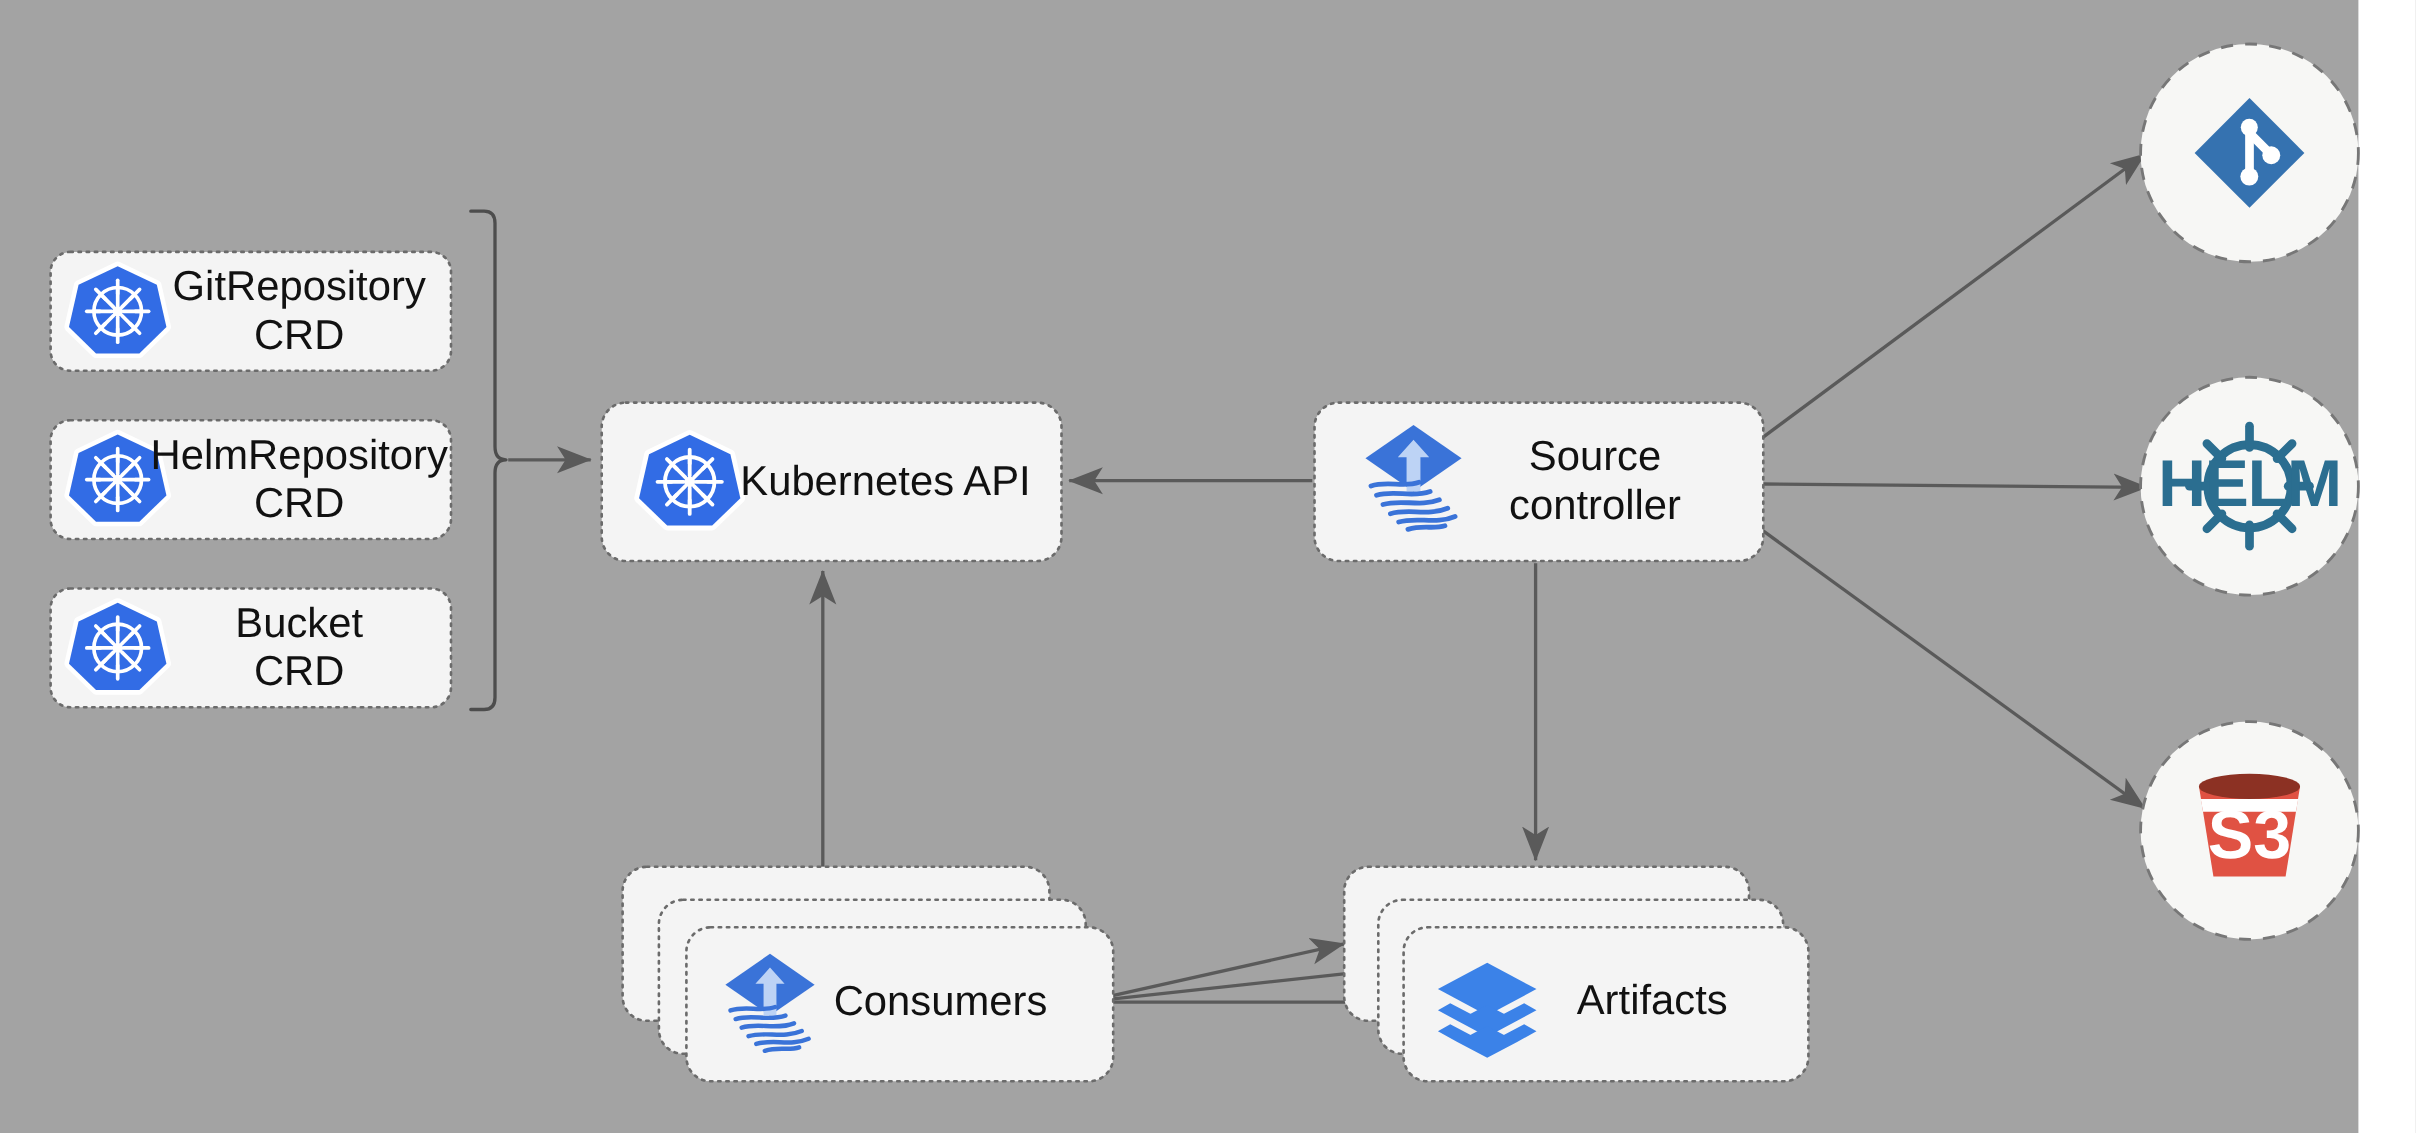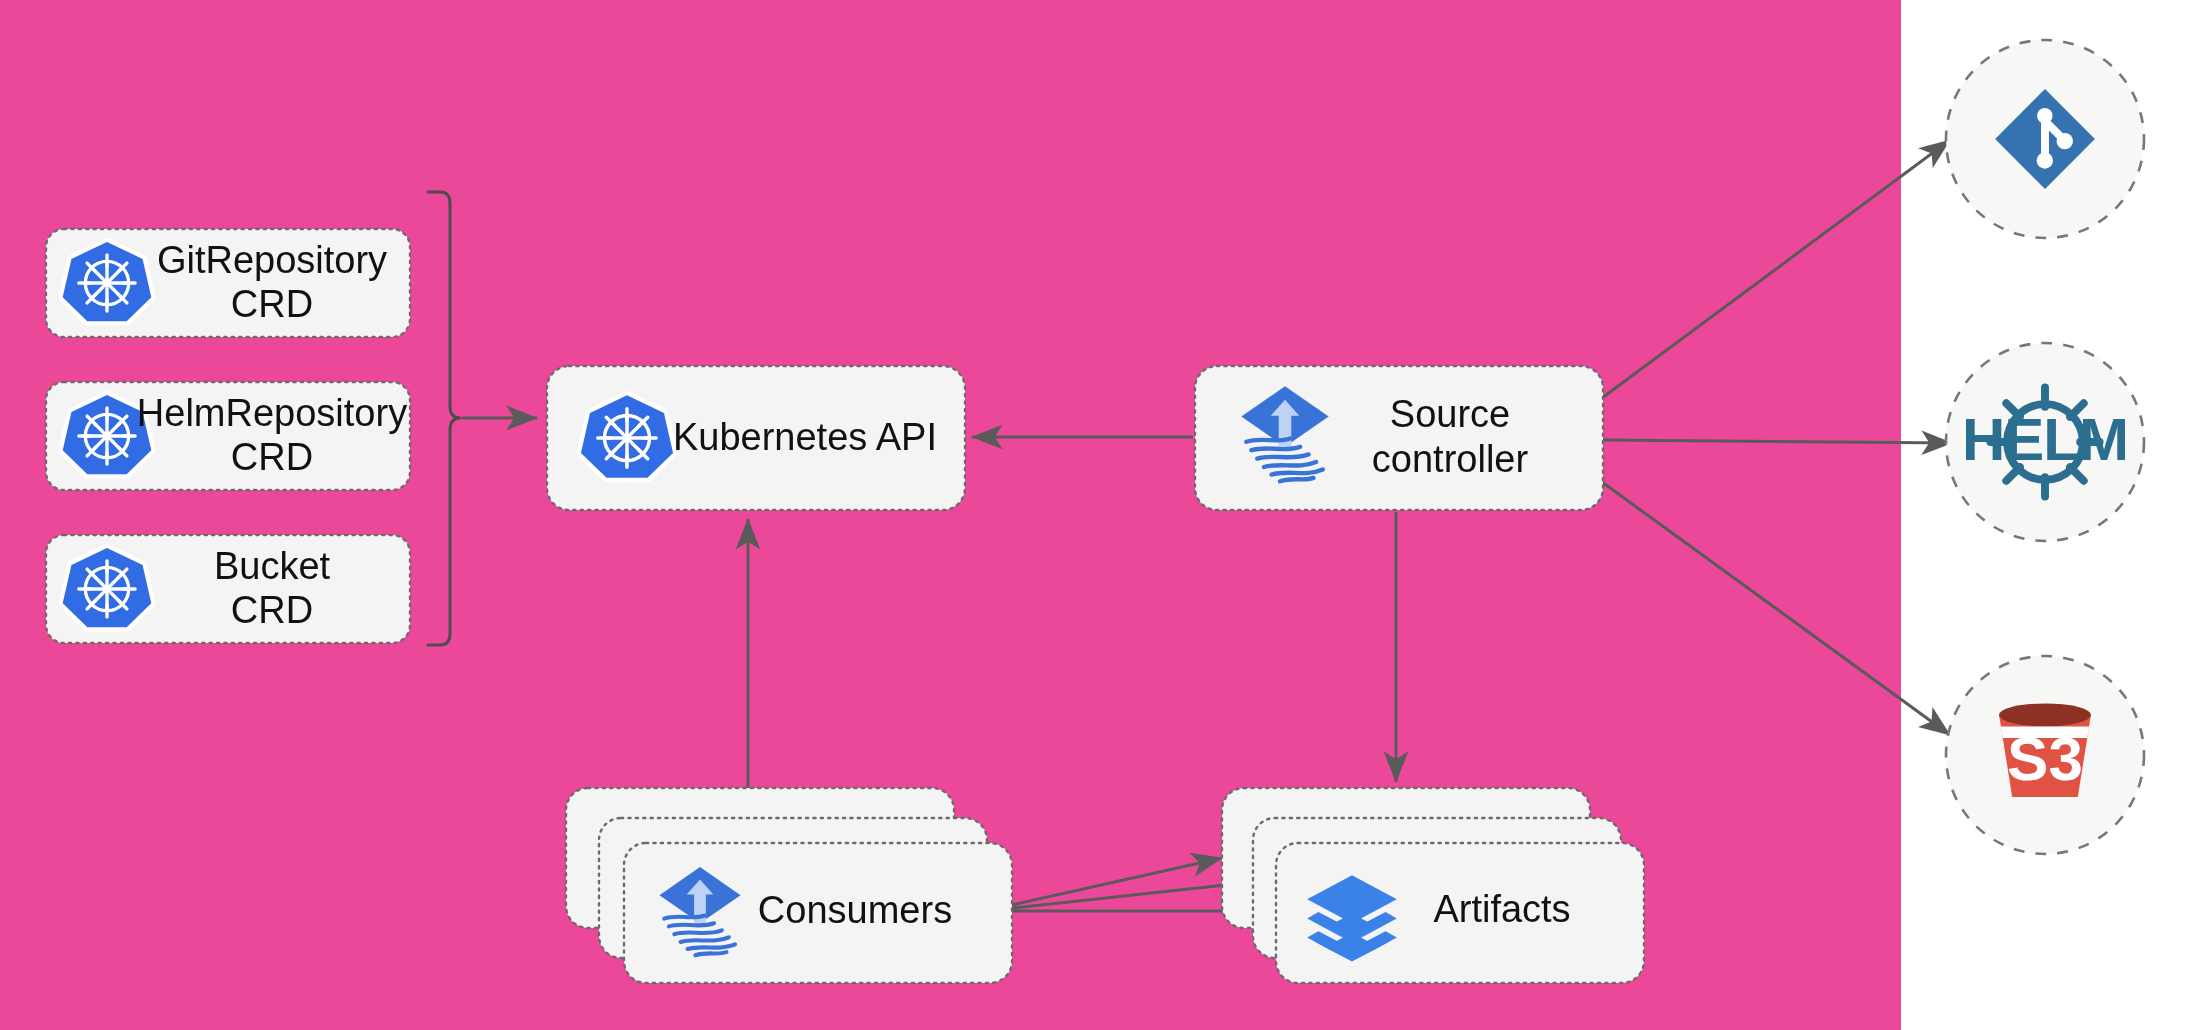--- a/index.html
+++ b/index.html
@@ -10,23 +10,23 @@
   }
   body {
     width: 2196px;
     height: 1030px;
     overflow: hidden;
     font-family: "Liberation Sans", sans-serif;
     -webkit-font-smoothing: antialiased;
   }
   #diagram-root {
     position: relative;
-    width: 1901px;
+    width: 2144px;
     height: 1030px;
-    background: #ec4899;
+    background: #a3a3a3;
   }
   svg.canvas {
     position: absolute;
     top: 0;
     left: 0;
     width: 2196px;
     height: 1030px;
   }
   .node-box {
     fill: #f4f4f4;

